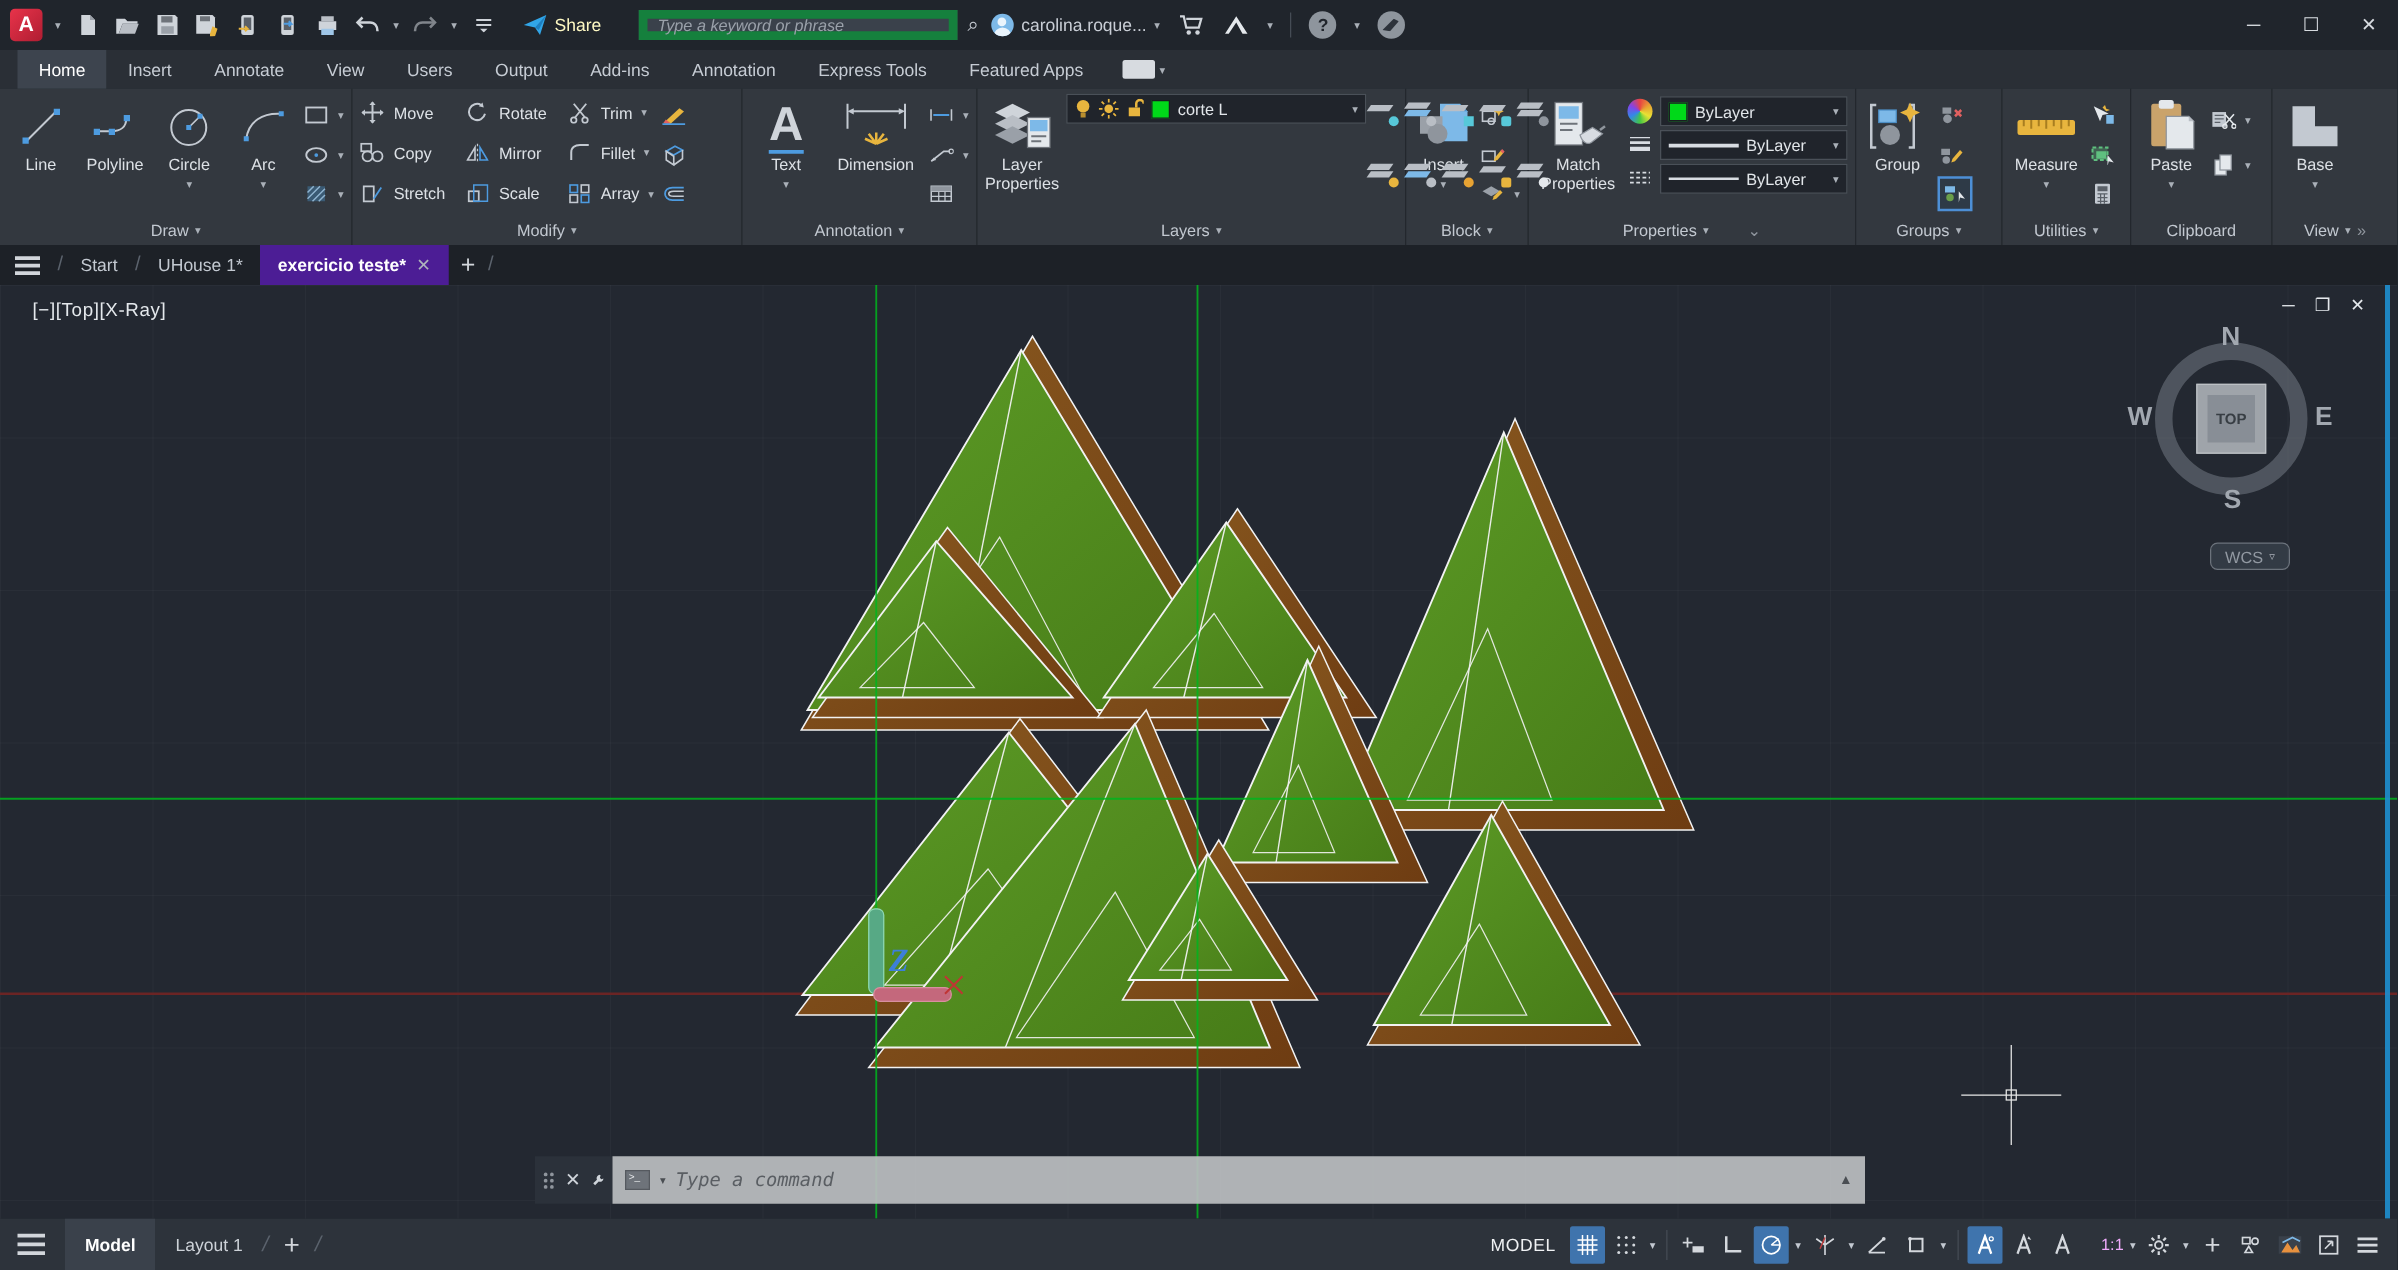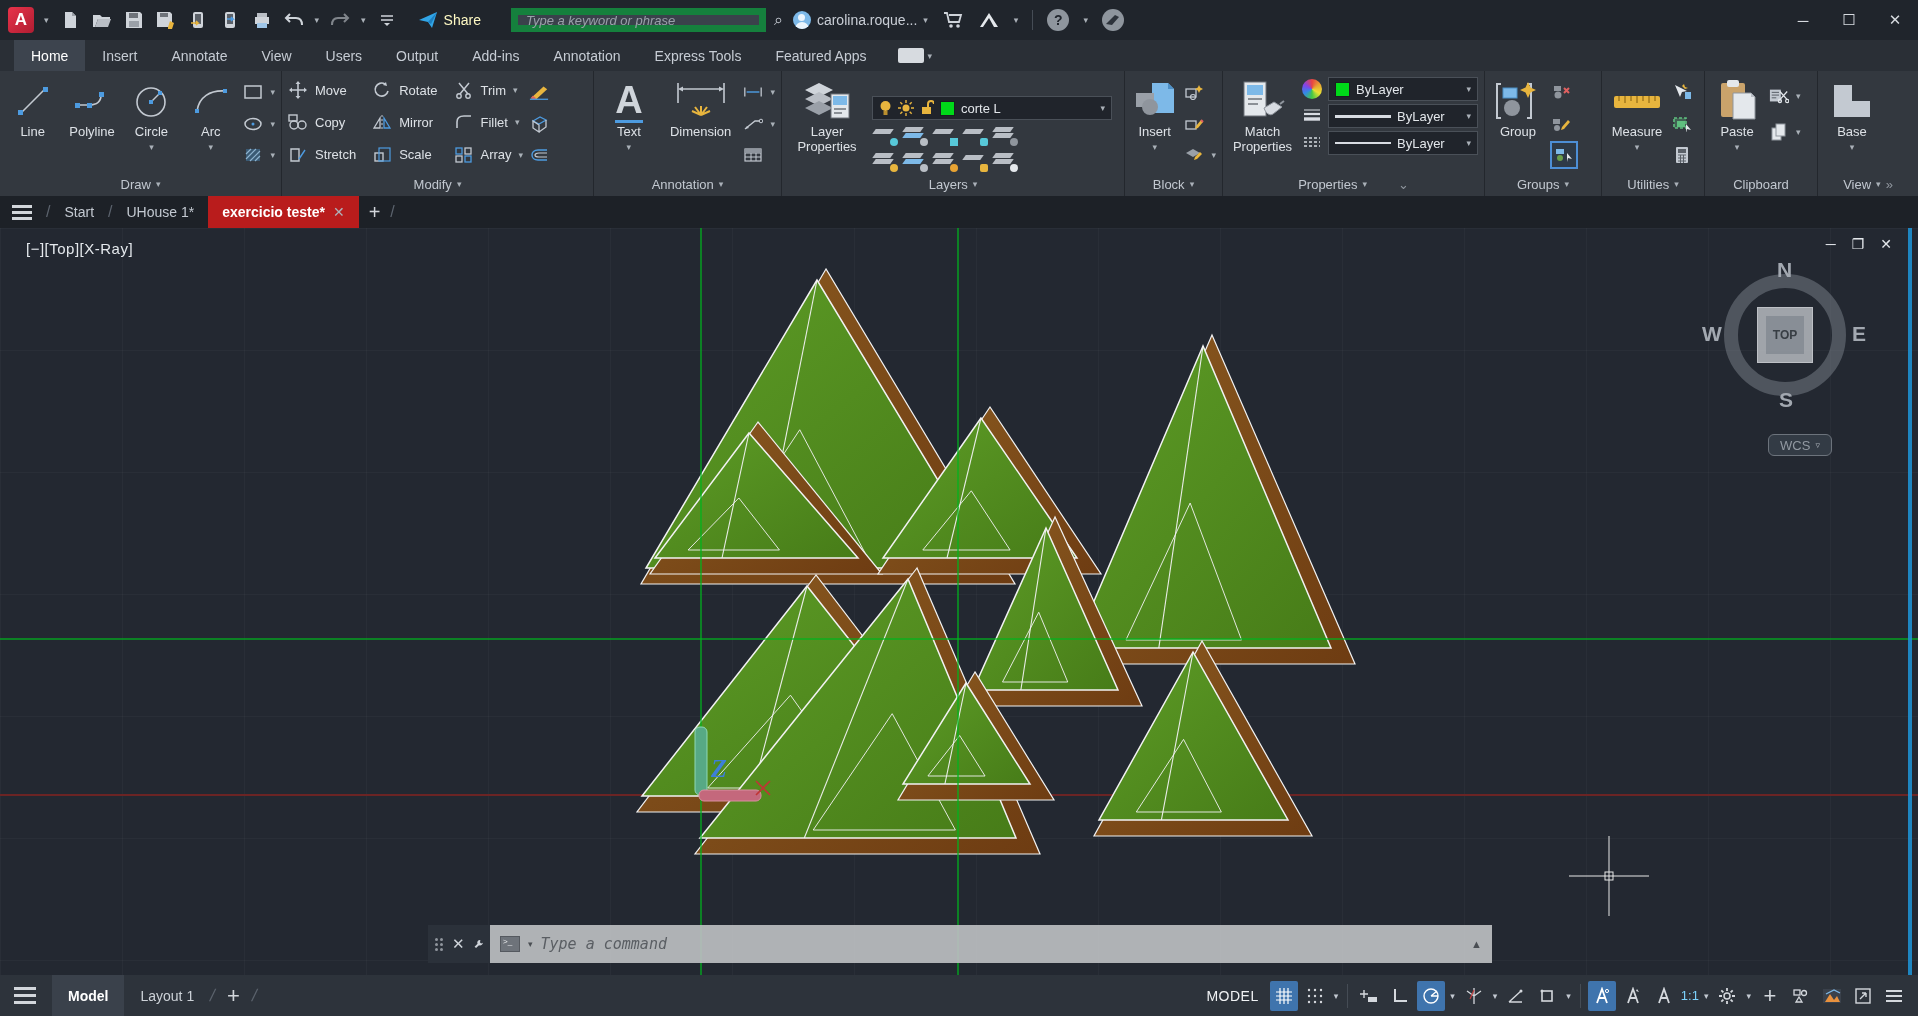--- a/index.html
+++ b/index.html
@@ -73,21 +73,21 @@
   .colorwheel { width:20px; height:20px; border-radius:50%;
     background:conic-gradient(#e84343,#e8a333,#e8e233,#43c843,#3388e8,#8343e8,#e84343); }
   .hl-blue { outline:2px solid #4d8fd6; outline-offset:-1px; background:#2e3a47; }
 
   
   .filetabs { position:absolute; top:196px; left:0; width:100%; height:32px; background:#1d2127;
     display:flex; align-items:center; color:#c3c9d1; font-size:14px; }
   .ft-burger { margin:0 14px 0 12px; display:flex; flex-direction:column; gap:3px; }
   .ft-burger span { width:20px; height:3px; background:#d2d6db; }
   .ftab { padding:0 14px; height:32px; display:flex; align-items:center; gap:8px; }
-  .ftab.active { background:#b91c1c; color:#fff; font-weight:bold; }
+  .ftab.active { background:#4c1d95; color:#fff; font-weight:bold; }
   .ft-slash { color:#5b636d; font-size:16px; }
   .ft-close { color:#aeb4bc; font-weight:normal; }
   .ft-plus { font-size:20px; color:#d2d6db; padding:0 10px; }
 
   
   .canvas { position:absolute; top:228px; left:0; width:1918px; height:747px; background:#232831;
     background-image:linear-gradient(rgba(255,255,255,0.028) 1px, transparent 1px),
                      linear-gradient(90deg, rgba(255,255,255,0.028) 1px, transparent 1px);
     background-size:122px 122px; overflow:hidden; }
   .vp-label { position:absolute; top:12px; left:26px; color:#e4e8ec; font-size:15px; letter-spacing:0.5px; }
@@ -126,21 +126,21 @@
   .sb-tab.active { background:#3a414b; color:#fff; font-weight:bold; }
   .sb-plus { font-size:22px; padding:0 12px; color:#d2d6db; }
   .sb-slash { color:#5b636d; font-size:17px; transform:skewX(-12deg); }
   .sb-right { margin-left:auto; display:flex; align-items:center; gap:3px; padding-right:10px; }
   .model-label { font-size:14px; color:#f0f2f4; letter-spacing:0.5px; margin-right:8px; }
   .toggle { min-width:28px; height:30px; display:flex; align-items:center; justify-content:center;
     border-radius:2px; color:#d4d8dd; padding:0 3px; }
   .toggle.on { background:#3f74ad; color:#fff; }
   .tcaret { font-size:9px; color:#c3c9d1; padding:0 2px; }
   .sb-sep { width:1px; height:24px; background:#454c55; margin:0 4px; }
-  .scale-label { font-size:13px; color:#7dd3fc; }
+  .scale-label { font-size:13px; color:#f0abfc;margin-left:14px; }
 
   .ic { display:block; }
 </style>
 </head>
 <body>
 
 <div class="app">
 
   <div class="titlebar">
     <div class="qat">
@@ -550,21 +550,21 @@
                 <path d="M4 10l14-7 14 7-14 7z" fill="#cfd4da"></path>
                 <path d="M4 19l14-7 14 7-14 7z" fill="#b9bec5"></path>
                 <path d="M4 28l14-7 14 7-14 7z" fill="#9aa0a8"></path>
                 <rect x="30" y="14" width="18" height="24" fill="#e4e8ec" stroke="#6e737a"></rect>
                 <rect x="32" y="16" width="14" height="9" fill="#7db9e8"></rect>
                 <path d="M33 29h12M33 33h8" stroke="#6e737a" stroke-width="1.6"></path>
               </svg>
             </span>
           <span>Layer Properties</span>
         </div>
-        <div style="display:flex; flex-direction:column;justify-content:flex-end;">
+        <div style="display:flex; flex-direction:row;">
           <div class="combo" style="width:240px">
             <svg class="ic" width="13" height="16" viewBox="0 0 13 16">
                 <circle cx="6.5" cy="6" r="5" fill="#e8b53e"></circle>
                 <rect x="4.5" y="11" width="4" height="4" fill="#b98e2e"></rect>
               </svg>
             <svg class="ic" width="16" height="16" viewBox="0 0 16 16">
                 <circle cx="8" cy="8" r="3.5" fill="#e8b53e"></circle>
                 <path d="M8 0v3M8 13v3M0 8h3M13 8h3M2.3 2.3l2 2M11.7 11.7l2 2M13.7 2.3l-2 2M4.3 11.7l-2 2" stroke="#e8b53e" stroke-width="1.4"></path>
               </svg>
             <svg class="ic" width="14" height="16" viewBox="0 0 14 16">

